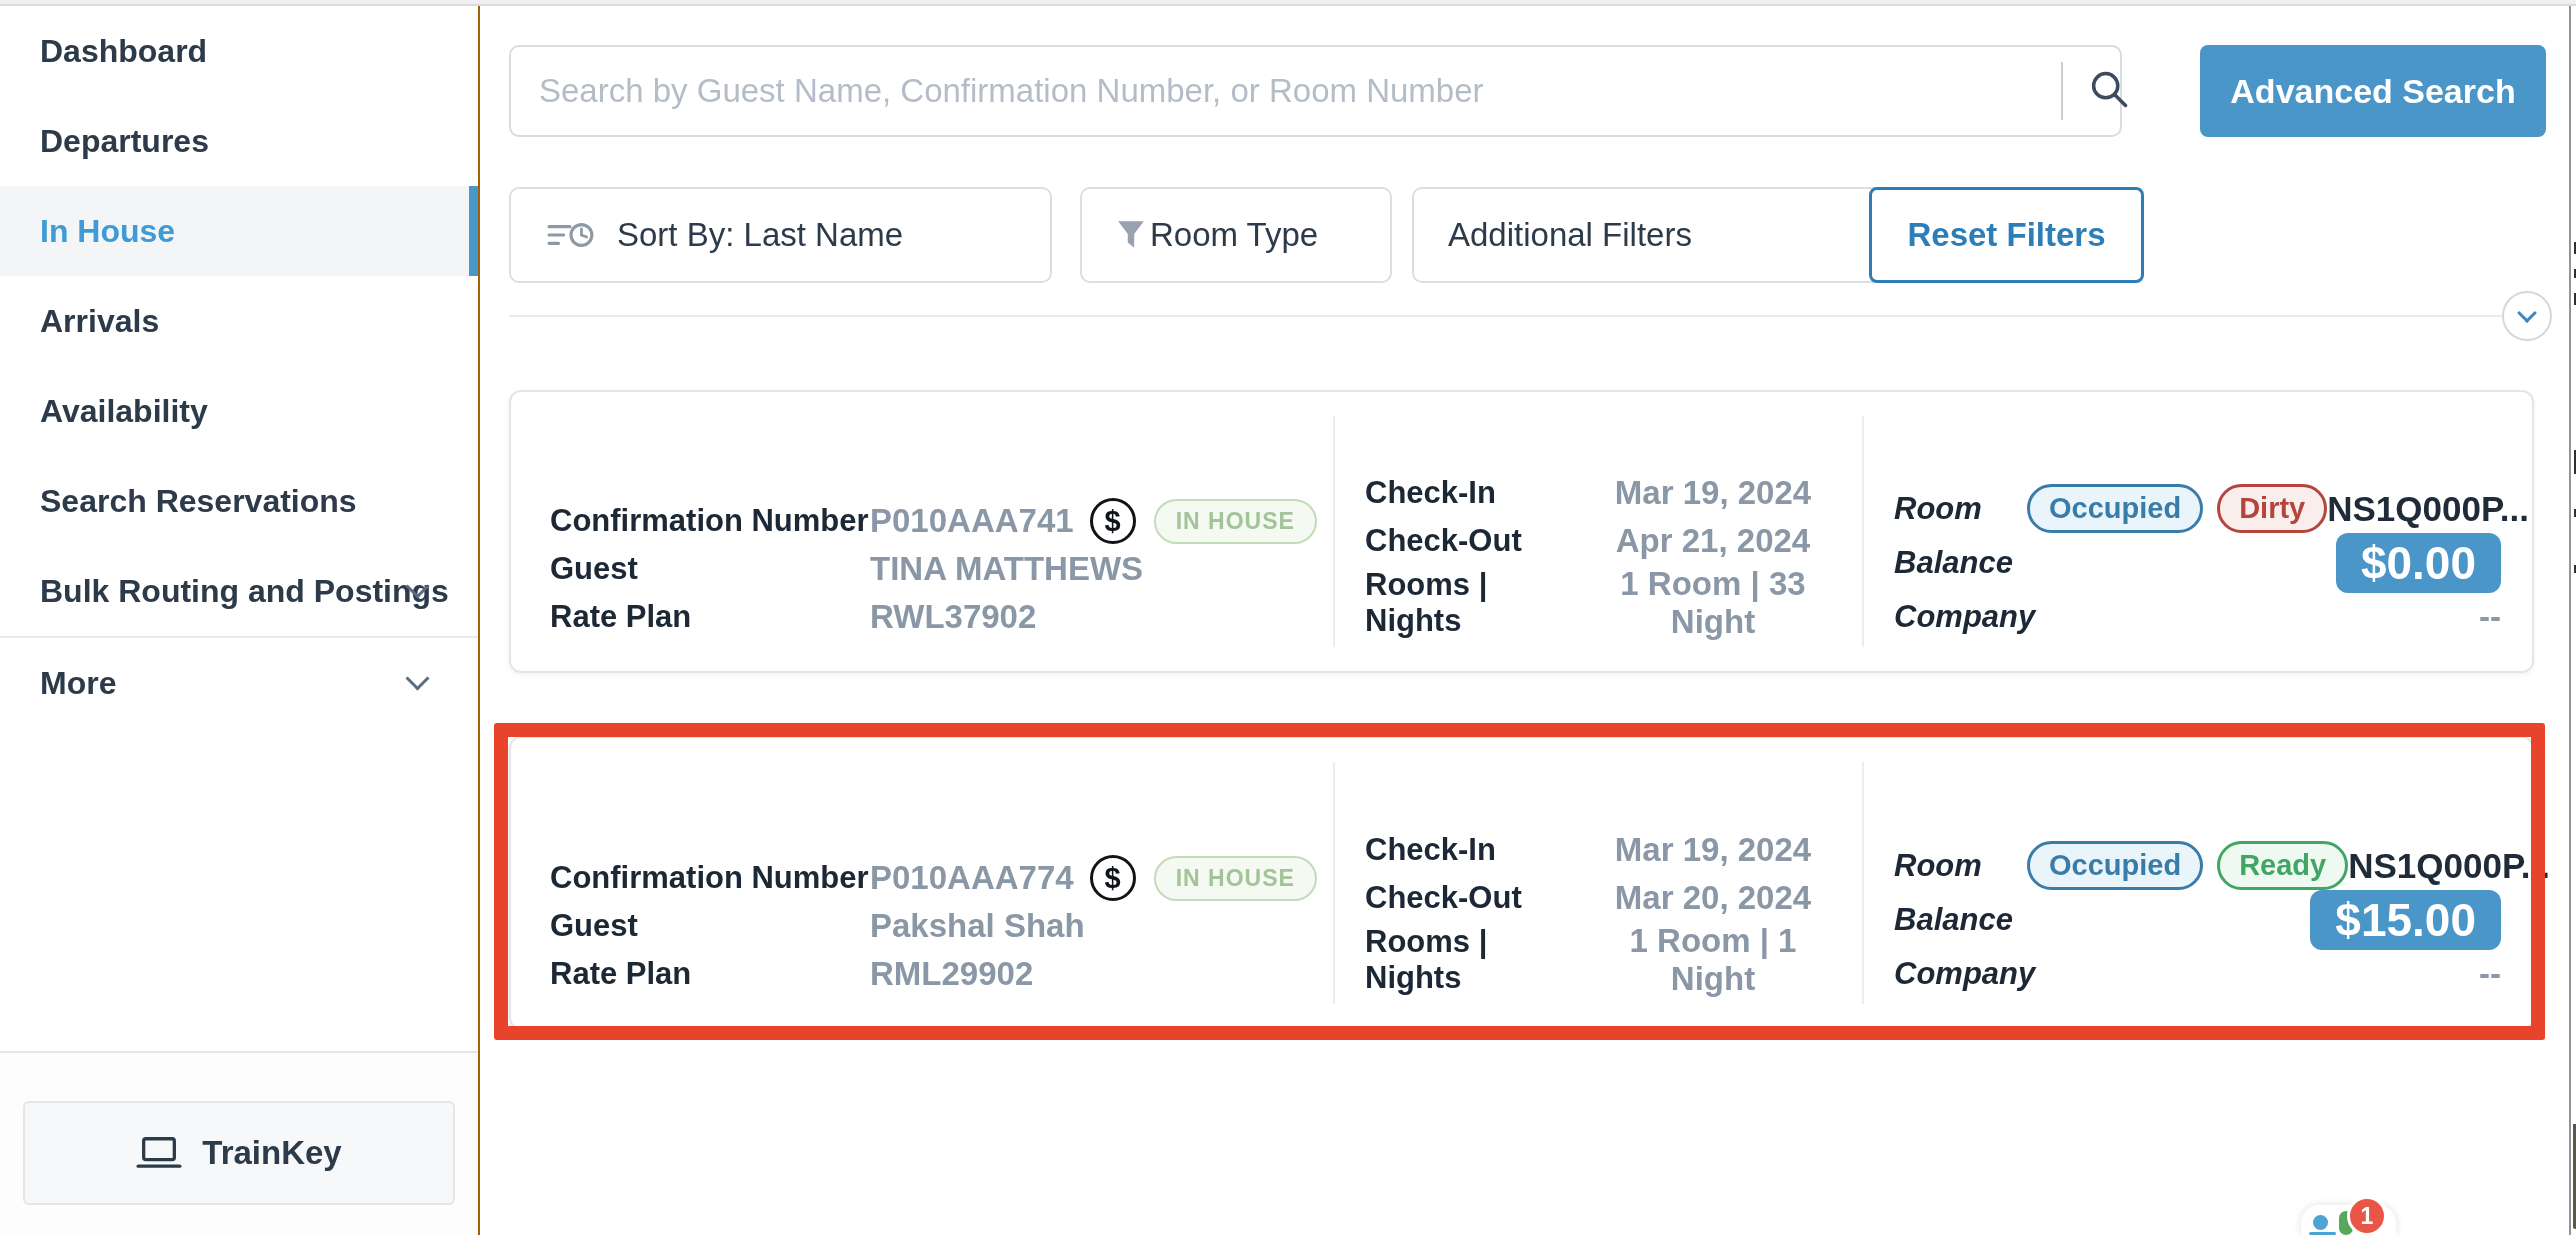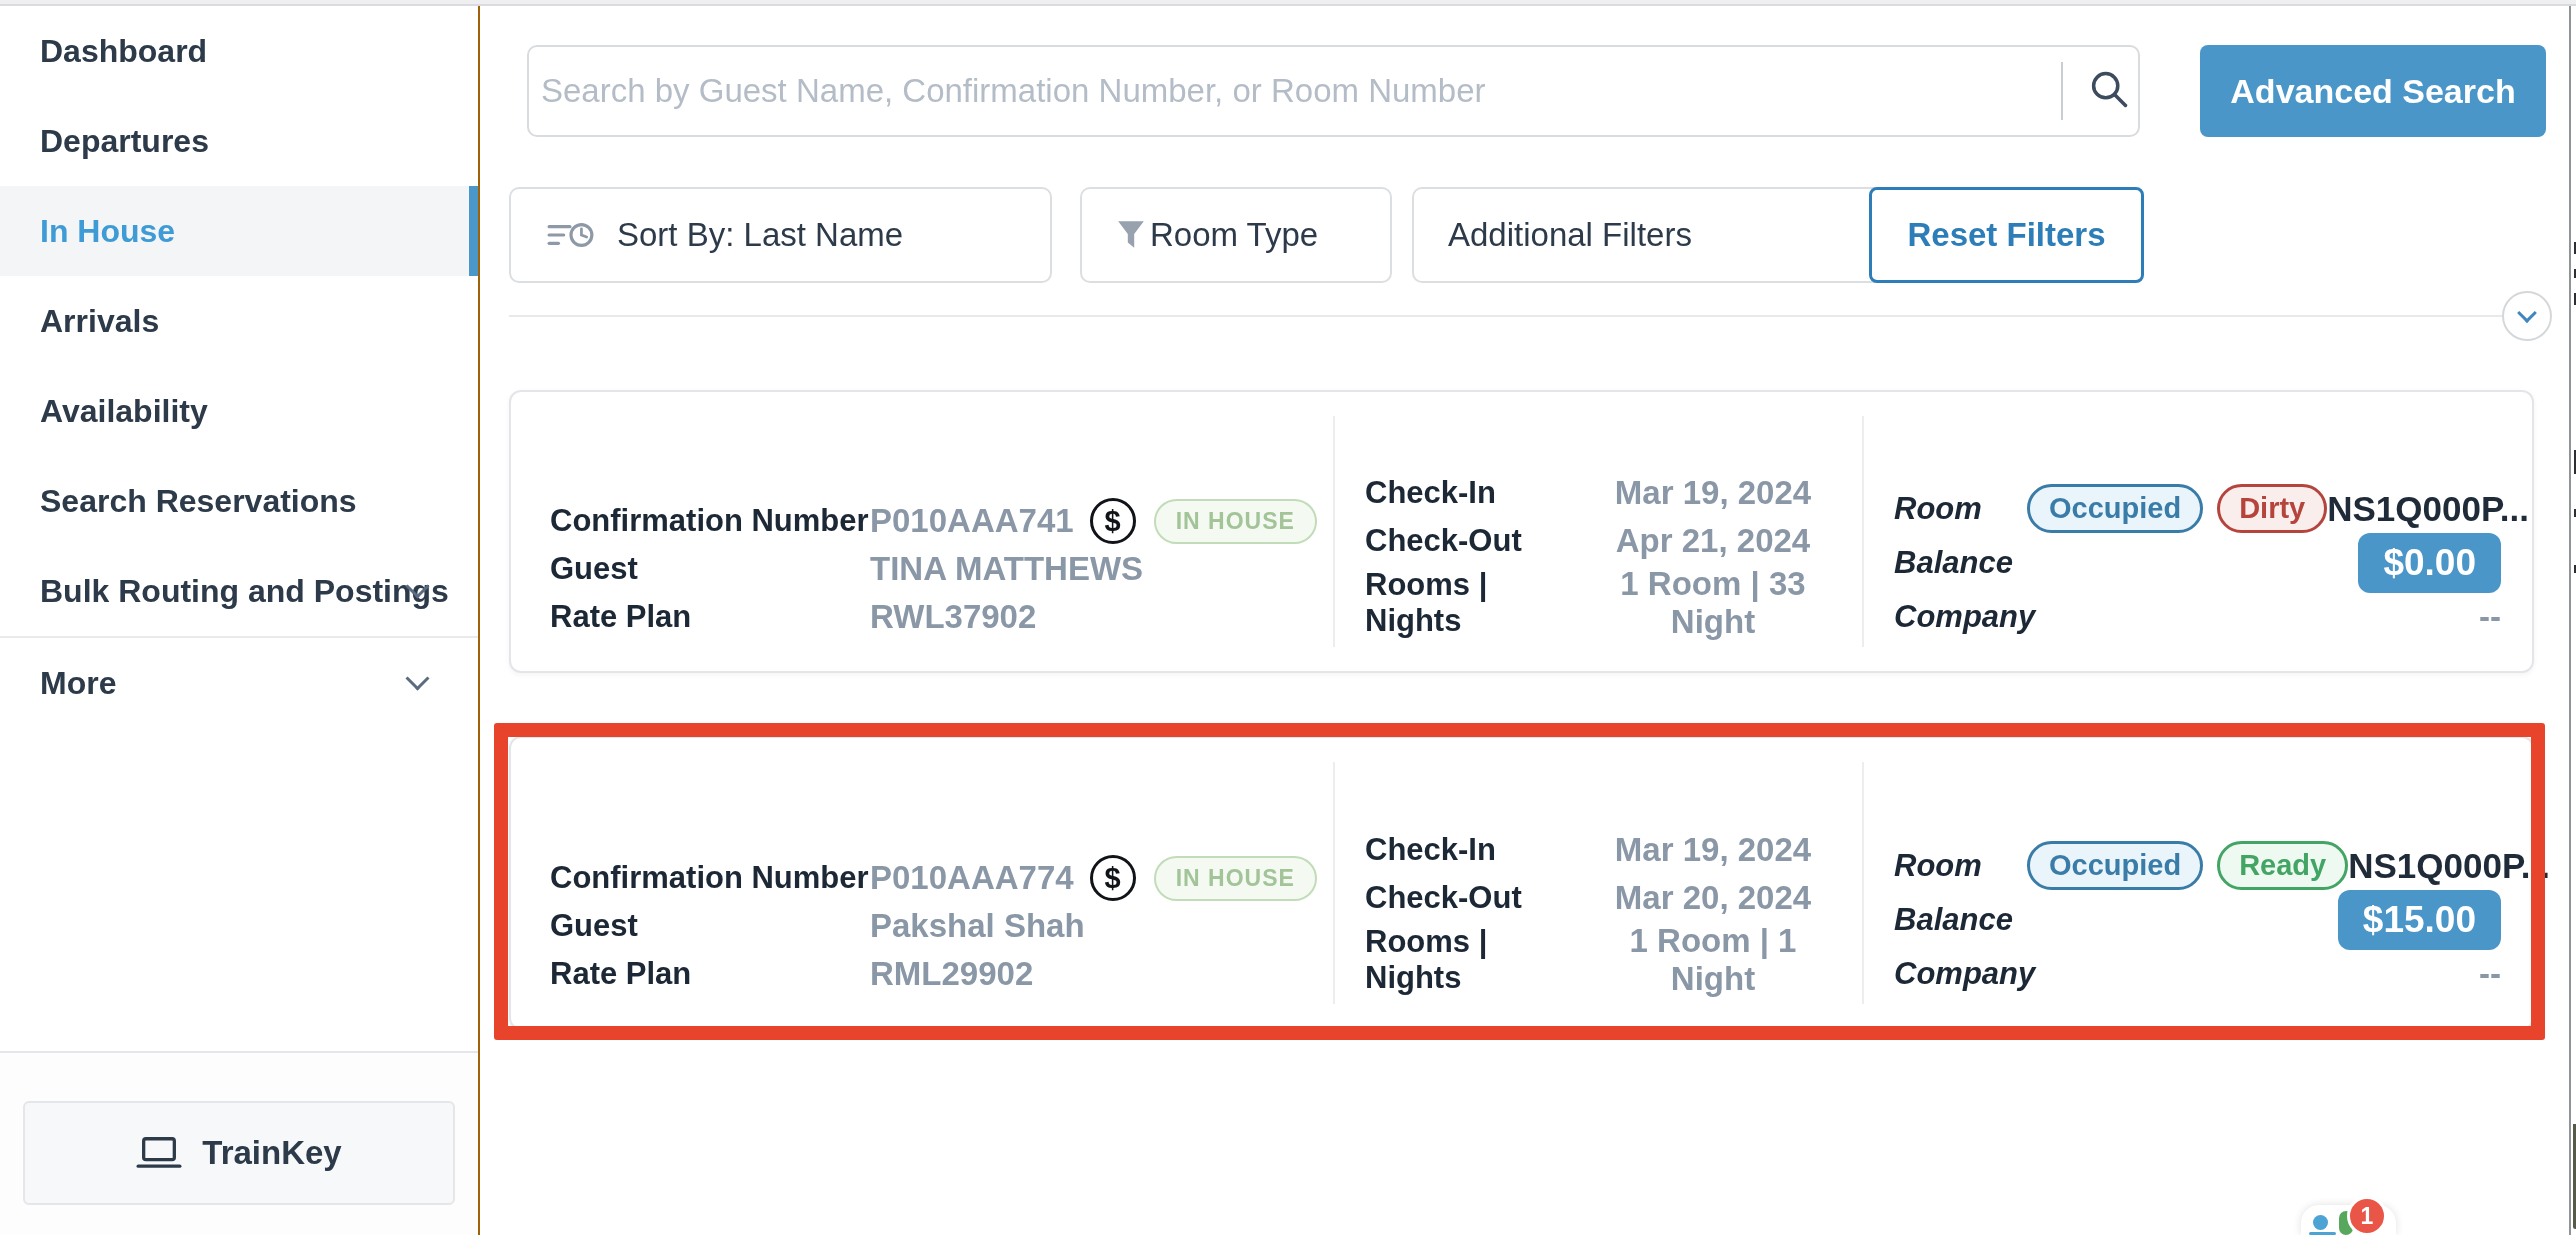--- a/index.html
+++ b/index.html
@@ -26,23 +26,23 @@
     border-bottom:3.5px solid #5b6c80; transform:rotate(45deg);
     position:absolute; right:52px; top:32px; }
   .sidebar-footer { position:absolute; left:0; top:1045px; width:100%; bottom:0;
     border-top:2px solid #e4e6e9; background:#fdfdfd; }
   .trainkey-btn { position:absolute; left:23px; top:48px; width:432px; height:104px;
     background:#f7f8f9; border:2px solid #e4e6e9; border-radius:6px;
     display:flex; align-items:center; justify-content:center; gap:20px;
     font-size:33px; font-weight:700; color:#2c3a49; cursor:pointer; }
 
   
-  .search-input { position:absolute; left:527px; top:45px; width:1613px; height:92px;
+  .search-input { position:absolute; left:509px; top:45px; width:1613px; height:92px;
     border:2px solid #d9dcdf; border-radius:10px; font-size:33px; color:#2c3a49;
-    padding:0 119px 0 12px; outline:none; font-family:inherit; }
+    padding:0 119px 0 28px; outline:none; font-family:inherit; }
   .search-input::placeholder { color:#b4bdc7; }
   .search-sep { position:absolute; left:2061px; top:62px; width:2px; height:58px;
     background:#c9ced3; }
   .search-glass { position:absolute; left:2087px; top:67px; cursor:pointer; }
   .btn-advanced { position:absolute; left:2200px; top:45px; width:346px; height:92px;
     background:#4a96c8; border:none; border-radius:8px; color:#ffffff;
     font-size:34px; font-weight:600; font-family:inherit; cursor:pointer; }
 
   
   .filter-btn { position:absolute; top:187px; height:96px; background:#fff;
@@ -92,22 +92,22 @@
     color:#101418; margin-left:16px; flex:none; cursor:pointer; background:#fff; }
   .pill { border-radius:994px; font-weight:700; display:inline-flex; align-items:center;
     justify-content:center; }
   .pill-inhouse { margin-left:18px; padding:7px 20px; font-size:23px; letter-spacing:1px;
     color:#a2c498; border:2px solid #c2dcba; background:#f4faf1; font-weight:600; }
   .pill-status { padding:5px 19px; font-size:29px; border-width:3px; border-style:solid; }
   .pill-occupied { color:#3a7ca8; border-color:#3a7ca8; background:#eaf4fb; margin-right:14px; }
   .pill-dirty   { color:#b5453c; border-color:#b5453c; background:#faeeec; }
   .pill-ready   { color:#43a563; border-color:#43a563; background:#eef9f1; }
   .room-number { margin-left:auto; font-size:35px; font-weight:700; color:#1f2b38; }
-  .balance-chip { margin-left:auto; background:#4a96c8; color:#fff; font-size:37px;
-    font-weight:600; padding:9px 25px; border-radius:12px; cursor:pointer; }
+  .balance-chip { margin-left:auto; background:#4a96c8; color:#fff; font-size:46px;
+    font-weight:600; padding:3px 25px; border-radius:12px; cursor:pointer; }
   .company-val { margin-left:auto; font-size:33px; font-weight:600; color:#8a97a6; }
 
   
   .annotation { position:absolute; left:494px; top:723px; width:2051px; height:317px;
     border:14px solid #e8432b; border-radius:3px; z-index:5; pointer-events:none; }
 
   
   .edge-strip { position:absolute; left:2569px; top:6px; width:7px; bottom:0;
     background:#ffffff; border-left:2px solid #8f9499; z-index:6; }
   .edge-mark { position:absolute; left:3px; width:4px; background:#2c2f33; }

